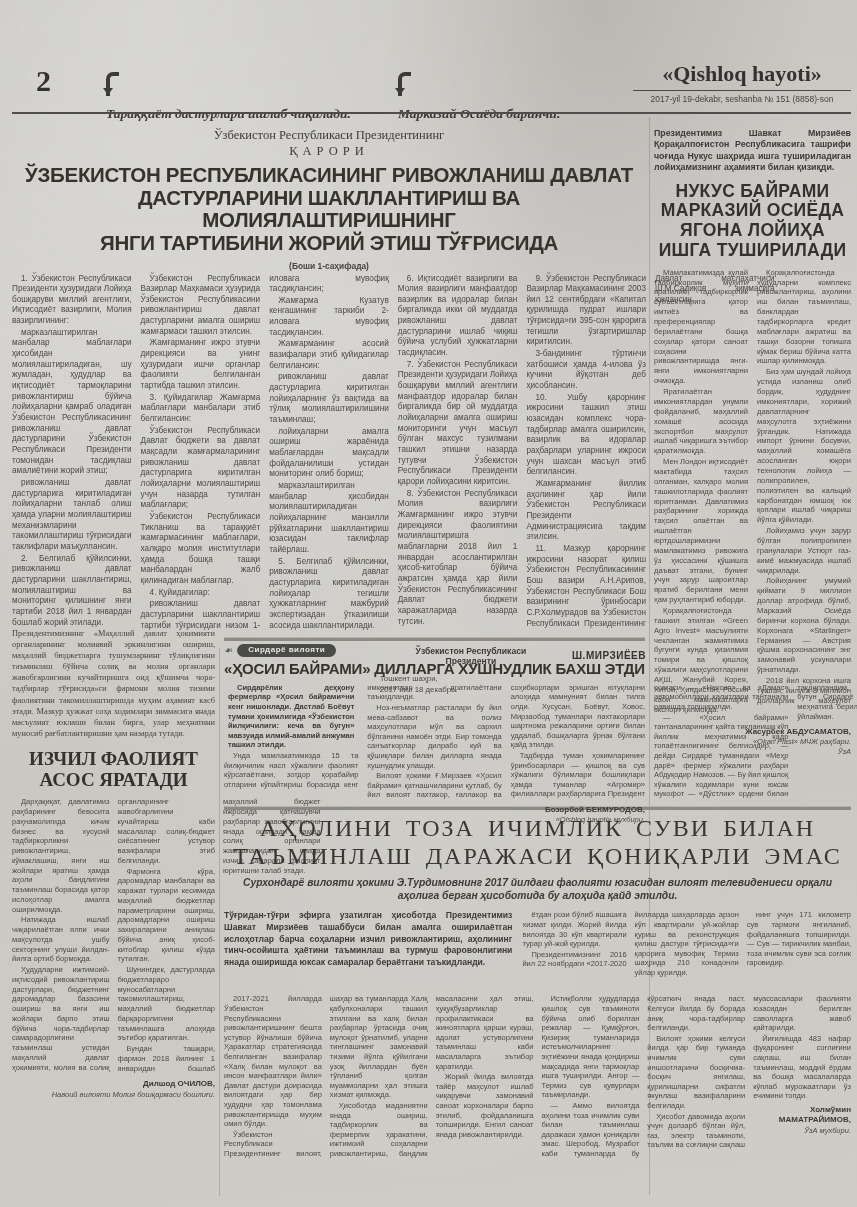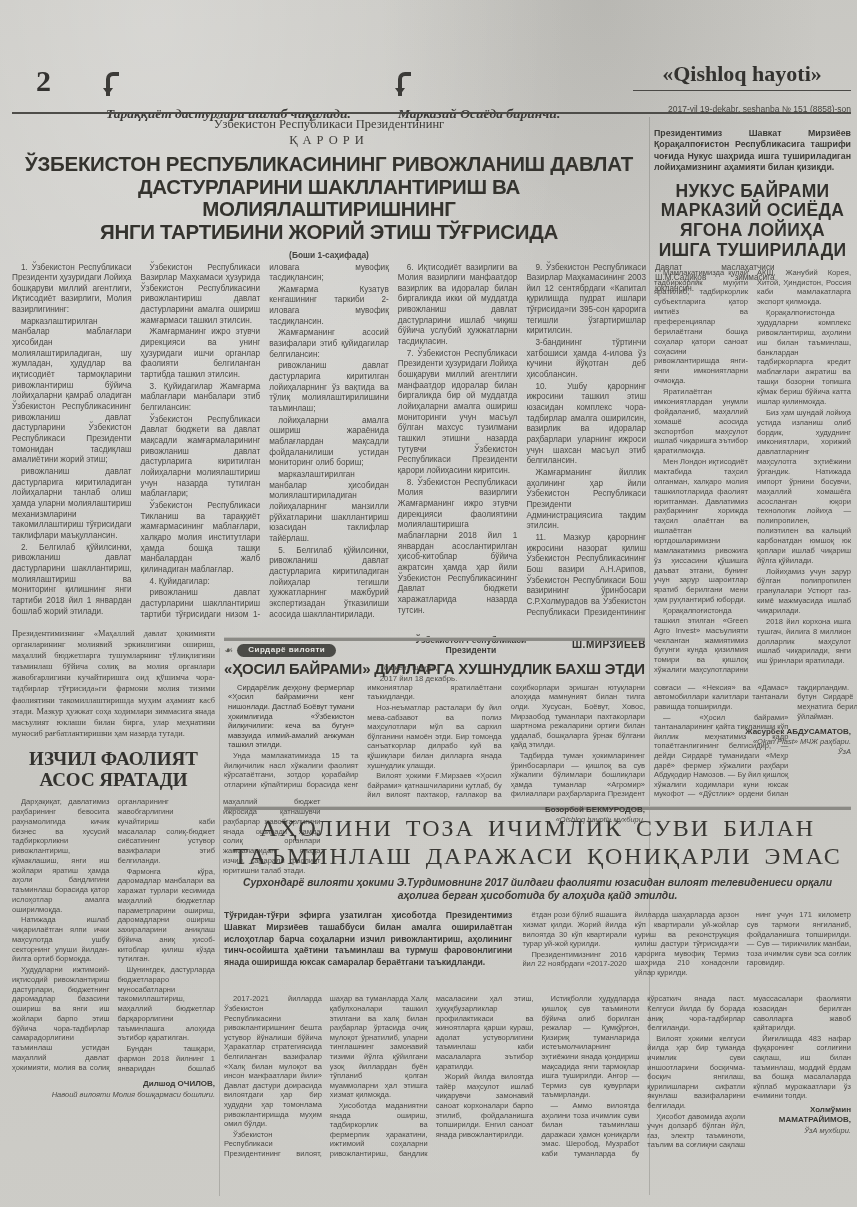--- a/index.html
+++ b/index.html
@@ -23,25 +23,25 @@
   #slogan1{left:106px;top:70px;}
   #slogan2{left:398px;top:70px;}
   .slogan-text{font:bold italic 13.5px/1.25 "Liberation Serif",serif;color:#3a3936;}
   .bracket{position:relative;width:11px;height:26px;margin-top:2px;}
   .bracket::before{content:"";position:absolute;left:0;top:0;width:9px;height:20px;
     border-left:4px solid #3c3b38;border-top:4px solid #3c3b38;border-radius:7px 0 0 0;}
   .bracket::after{content:"";position:absolute;left:-3px;bottom:-2px;
     border:5px solid transparent;border-top:7px solid #3c3b38;}
   #masthead{right:6px;top:62px;width:218px;text-align:center;}
   #masthead .title{font:bold 22px/1.1 "Liberation Serif",serif;color:#33322f;}
-  #masthead .datebox{margin-top:4px;border-top:1.5px solid #4a4946;padding-top:13px;
-    font:8.5px/1.2 "Liberation Sans",sans-serif;color:#45443f;text-align:right;}
-
-  
-  #decree{left:12px;top:117px;width:634px;}
+  #masthead .datebox{margin-top:4px;border-top:1.5px solid #4a4946;padding-top:3px;
+    font:8.5px/1.2 "Liberation Sans",sans-serif;color:#45443f;}
+
+  
+  #decree{left:12px;top:128px;width:634px;}
   .kicker1{text-align:center;font:12.5px/1.2 "Liberation Serif",serif;color:#3d3c38;}
   .kicker2{text-align:center;font:12.5px/1.3 "Liberation Serif",serif;letter-spacing:5px;color:#3d3c38;}
   .d-head{margin-top:5px;text-align:center;font:bold 20.5px/1.1 "Liberation Sans",sans-serif;
     letter-spacing:-0.3px;color:#34332e;}
   .d-cont{margin:7px 0 2px;text-align:center;font:bold 8.4px/1.2 "Liberation Sans",sans-serif;color:#454440;}
   .d-body{height:364px;column-count:5;column-gap:9px;
     font:8.2px/1.3 "Liberation Sans",sans-serif;color:#4b4a46;}
   .jflow p{margin:0 0 1px;text-indent:9px;text-align:justify;}
   .d-sign{margin-left:58%;width:42%;margin-top:8px;display:flex;align-items:center;gap:10px;justify-content:center;}
   .d-sign .who{flex:1;text-align:center;font:bold 8.6px/1.25 "Liberation Sans",sans-serif;color:#3c3b37;}
@@ -68,21 +68,21 @@
 
   
   #sirdaryo{left:224px;top:644px;width:421px;}
   .badge-row{display:flex;align-items:center;gap:4px;}
   .flourish{font-size:11px;color:#5a5a54;transform:scaleX(-1);display:inline-block;}
   .badge{display:inline-block;background:#4b4b47;color:#e9e8e4;border-radius:8px;
     padding:1px 11px 2px;font:bold 8px/1.3 "Liberation Sans",sans-serif;letter-spacing:.5px;}
   .s-head{margin:4px 0 5px;font:bold 15px/1.1 "Liberation Sans",sans-serif;letter-spacing:-0.2px;color:#34332e;}
   .s-body{height:118px;column-count:3;column-gap:9px;
     font:7.5px/1.28 "Liberation Sans",sans-serif;color:#4b4a46;}
-  .s-lead{font-weight:normal;color:#3c3b37;padding:0 4px;}
+  .s-lead{font-weight:bold;color:#3c3b37;padding:0 4px;}
 
   
   #bottom{left:224px;top:814px;width:627px;}
   .b-head{text-align:center;font:24px/1.18 "Liberation Serif",serif;letter-spacing:2px;
     word-spacing:5px;color:#383733;}
   .b-sub{margin-top:5px;text-align:center;font:bold italic 10.3px/1.3 "Liberation Sans",sans-serif;color:#3c3b37;}
   .b-leadrow{display:flex;gap:10px;margin-top:8px;}
   .b-lead{width:46%;font:bold 8.6px/1.35 "Liberation Sans",sans-serif;color:#3c3b37;text-align:justify;}
   .b-snippets{flex:1;column-count:3;column-gap:8px;height:78px;
     font:7.5px/1.28 "Liberation Sans",sans-serif;color:#4b4a46;}
@@ -171,20 +171,21 @@
       <div>ИШГА ТУШИРИЛАДИ</div>
     </div>
     <div class="n-body jflow">
         <p>Мамлакатимизда қулай тадбиркорлик муҳити яратилиб, тадбиркорлик субъектларига қатор имтиёз ва преференциялар берилаётгани бошқа соҳалар қатори саноат соҳасини ривожлантиришда янги-янги имкониятларни очмоқда.</p>
         <p>Яратилаётган имкониятлардан унумли фойдаланиб, маҳаллий хомашё асосида экспортбоп маҳсулот ишлаб чиқаришга эътибор қаратилмоқда.</p>
         <p>Мен Лондон иқтисодиёт мактабида таҳсил олганман, халқаро молия ташкилотларида фаолият юритганман. Давлатимиз раҳбарининг хорижда таҳсил олаётган ва ишлаётган юртдошларимизни мамлакатимиз ривожига ўз ҳиссасини қўшишга даъват этгани, бунинг учун зарур шароитлар яратиб берилгани мени ҳам руҳлантириб юборди.</p>
         <p>Қорақалпоғистонда ташкил этилган «Green Agro Invest» масъулияти чекланган жамиятимиз бугунги кунда қизилмия томири ва қишлоқ хўжалиги маҳсулотларини АҚШ, Жанубий Корея, Хитой, Ҳиндистон, Россия каби мамлакатларга экспорт қилмоқда.</p>
         <p>Қорақалпоғистонда ҳудудларни комплекс ривожлантириш, аҳолини иш билан таъминлаш, банклардан тадбиркорларга кредит маблағлари ажратиш ва ташқи бозорни топишга кўмак бериш бўйича катта ишлар қилинмоқда.</p>
         <p>Биз ҳам шундай лойиҳа устида изланиш олиб бордик, ҳудуднинг имкониятлари, хорижий давлатларнинг маҳсулотга эҳтиёжини ўргандик. Натижада импорт ўрнини босувчи, маҳаллий хомашёга асосланган юқори технологик лойиҳа — полипропилен, полиэтилен ва кальций карбонатдан юмшоқ юк қоплари ишлаб чиқариш йўлга қўйилади.</p>
         <p>Лойиҳамиз учун зарур бўлган полипропилен гранулалари Устюрт газ-кимё мажмуасида ишлаб чиқарилади.</p>
+        <p>Лойиҳанинг умумий қиймати 9 миллион доллар атрофида бўлиб, Марказий Осиёда биринчи корхона бўлади. Корхонага «Starlinger» Германия — Австрия қўшма корхонасининг энг замонавий ускуналари ўрнатилади.</p>
         <p>2018 йил корхона ишга тушгач, йилига 8 миллион долларлик маҳсулот ишлаб чиқарилади, янги иш ўринлари яратилади.</p>
       </div>
     <div class="sig">
       <div class="s-name">Жасурбек АБДУСАМАТОВ,</div>
       <div class="s-role">«Okan Plast» МЧЖ раҳбари.</div>
       <div class="s-role">ЎзА</div>
     </div>
   </section>
 
   <div class="abs vdiv" style="left:649px;top:117px;height:1078px;"></div>

